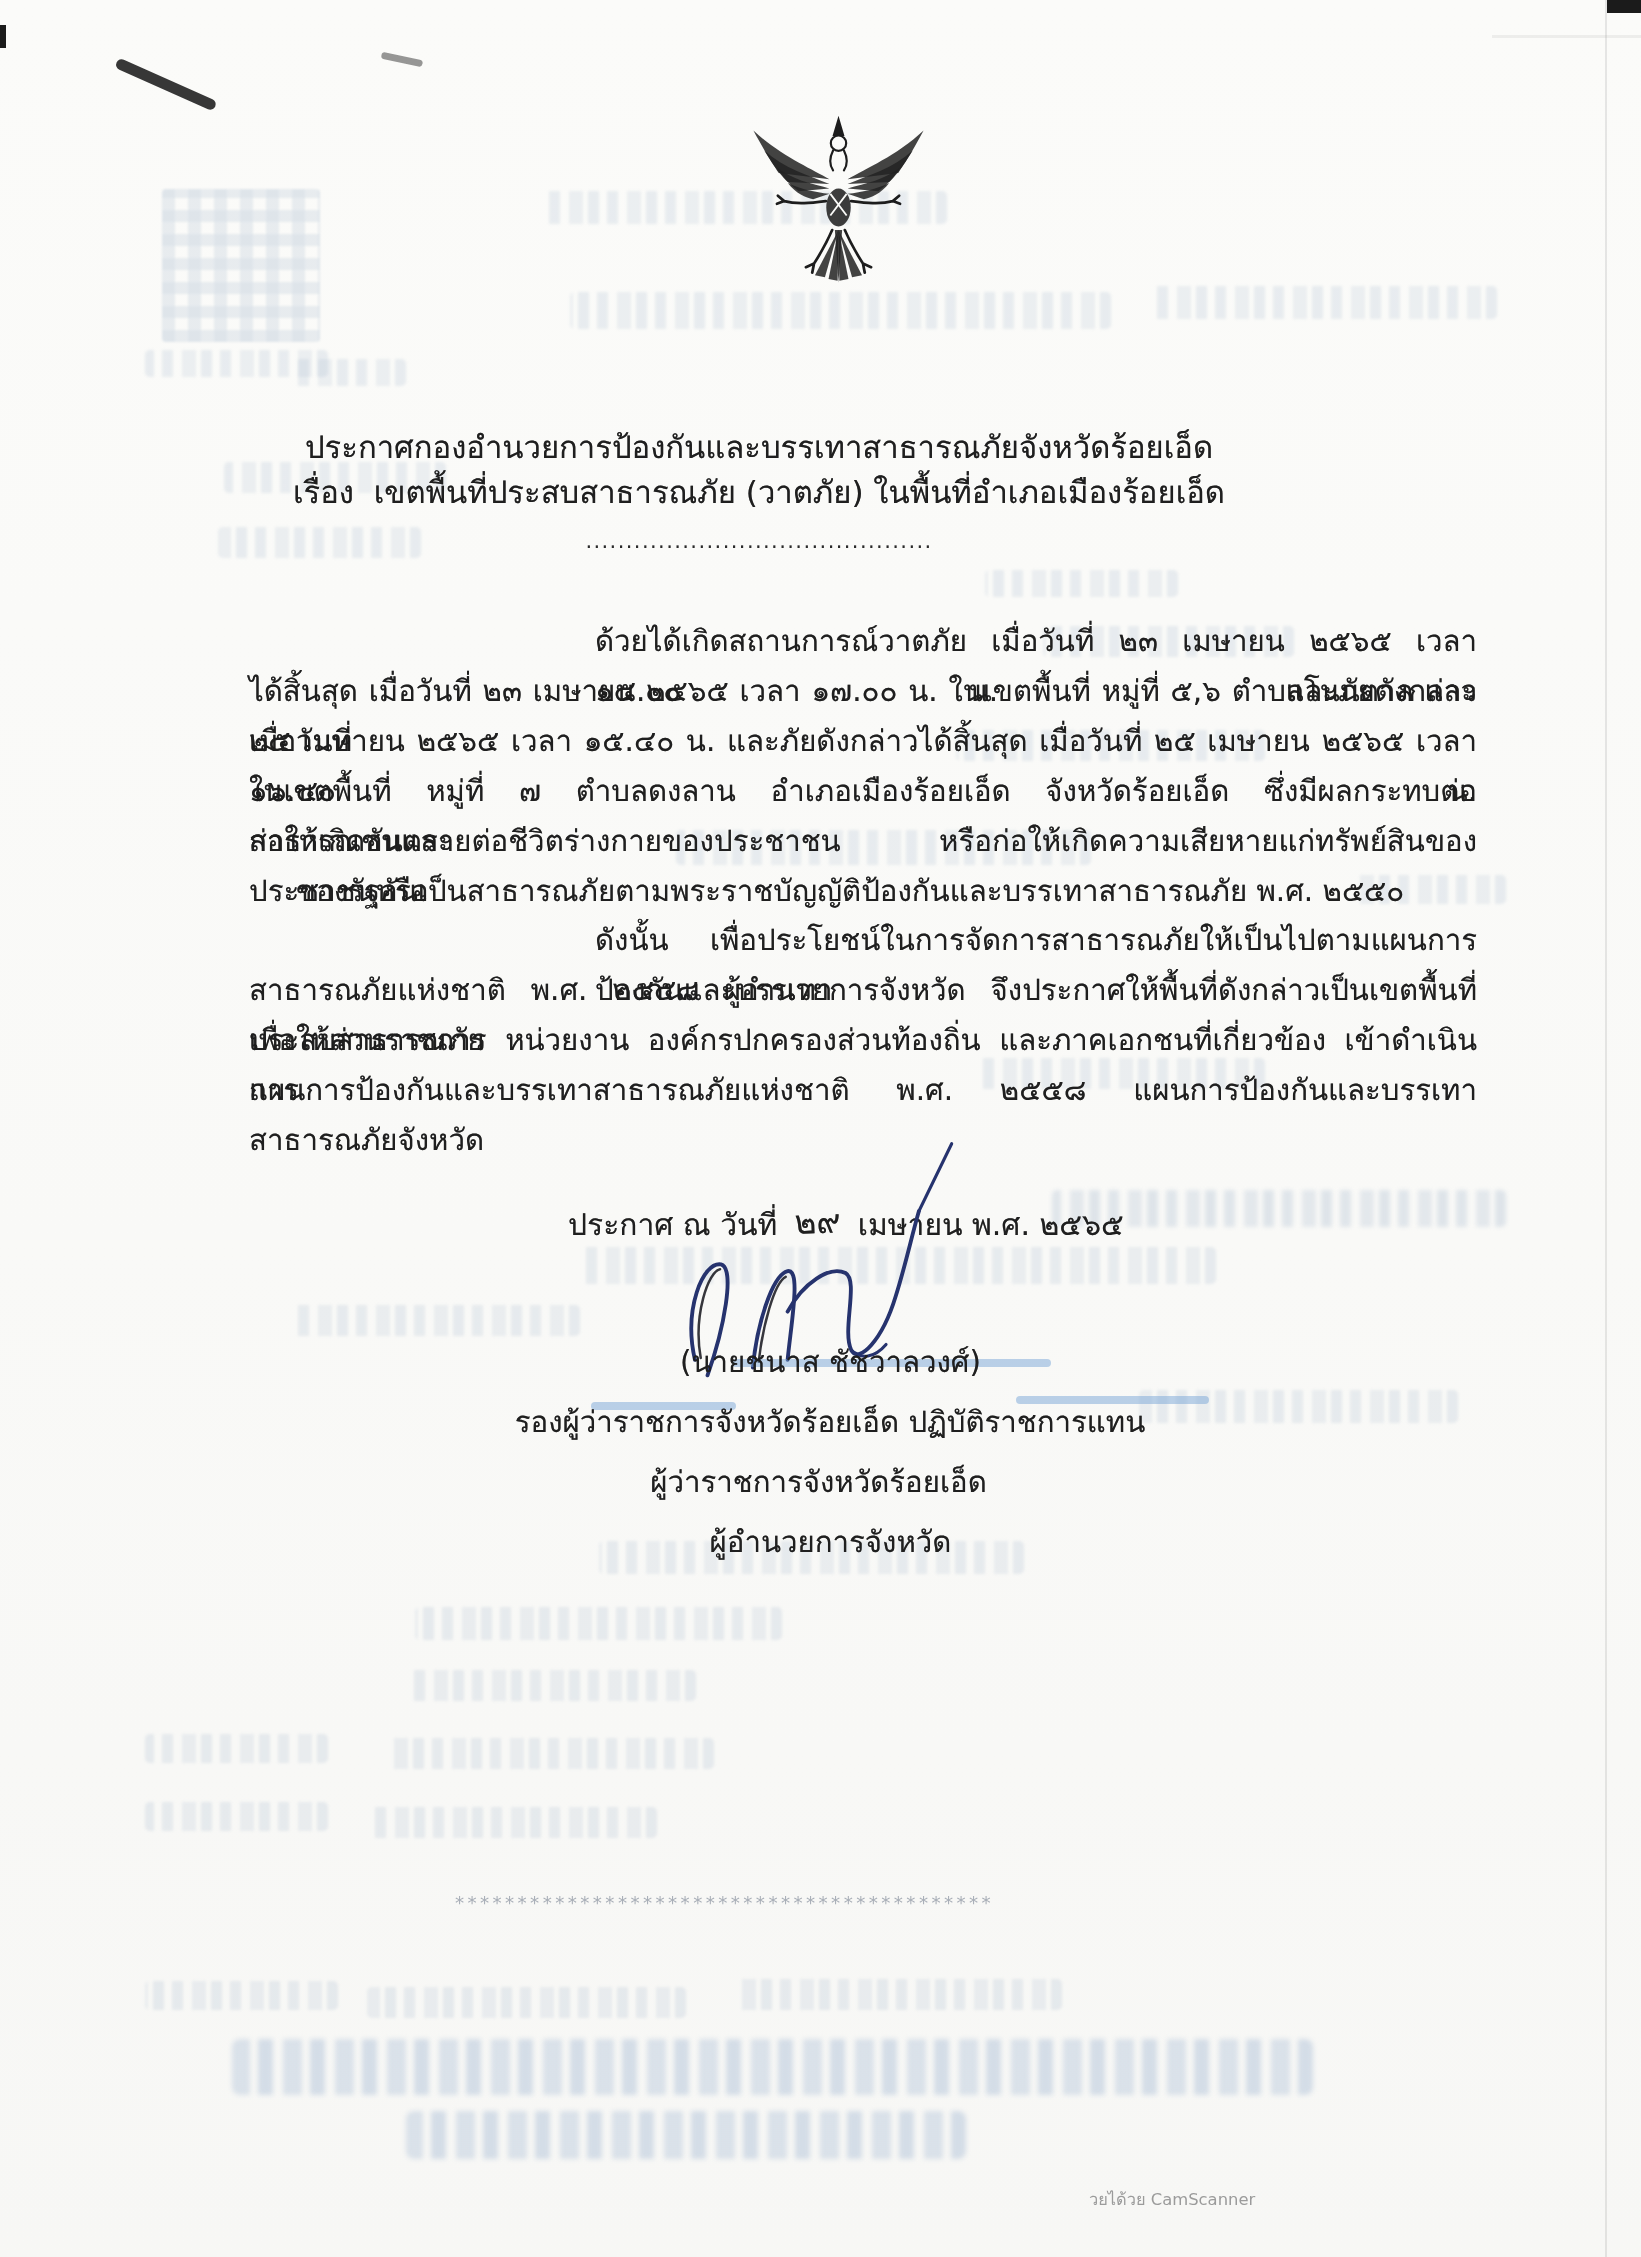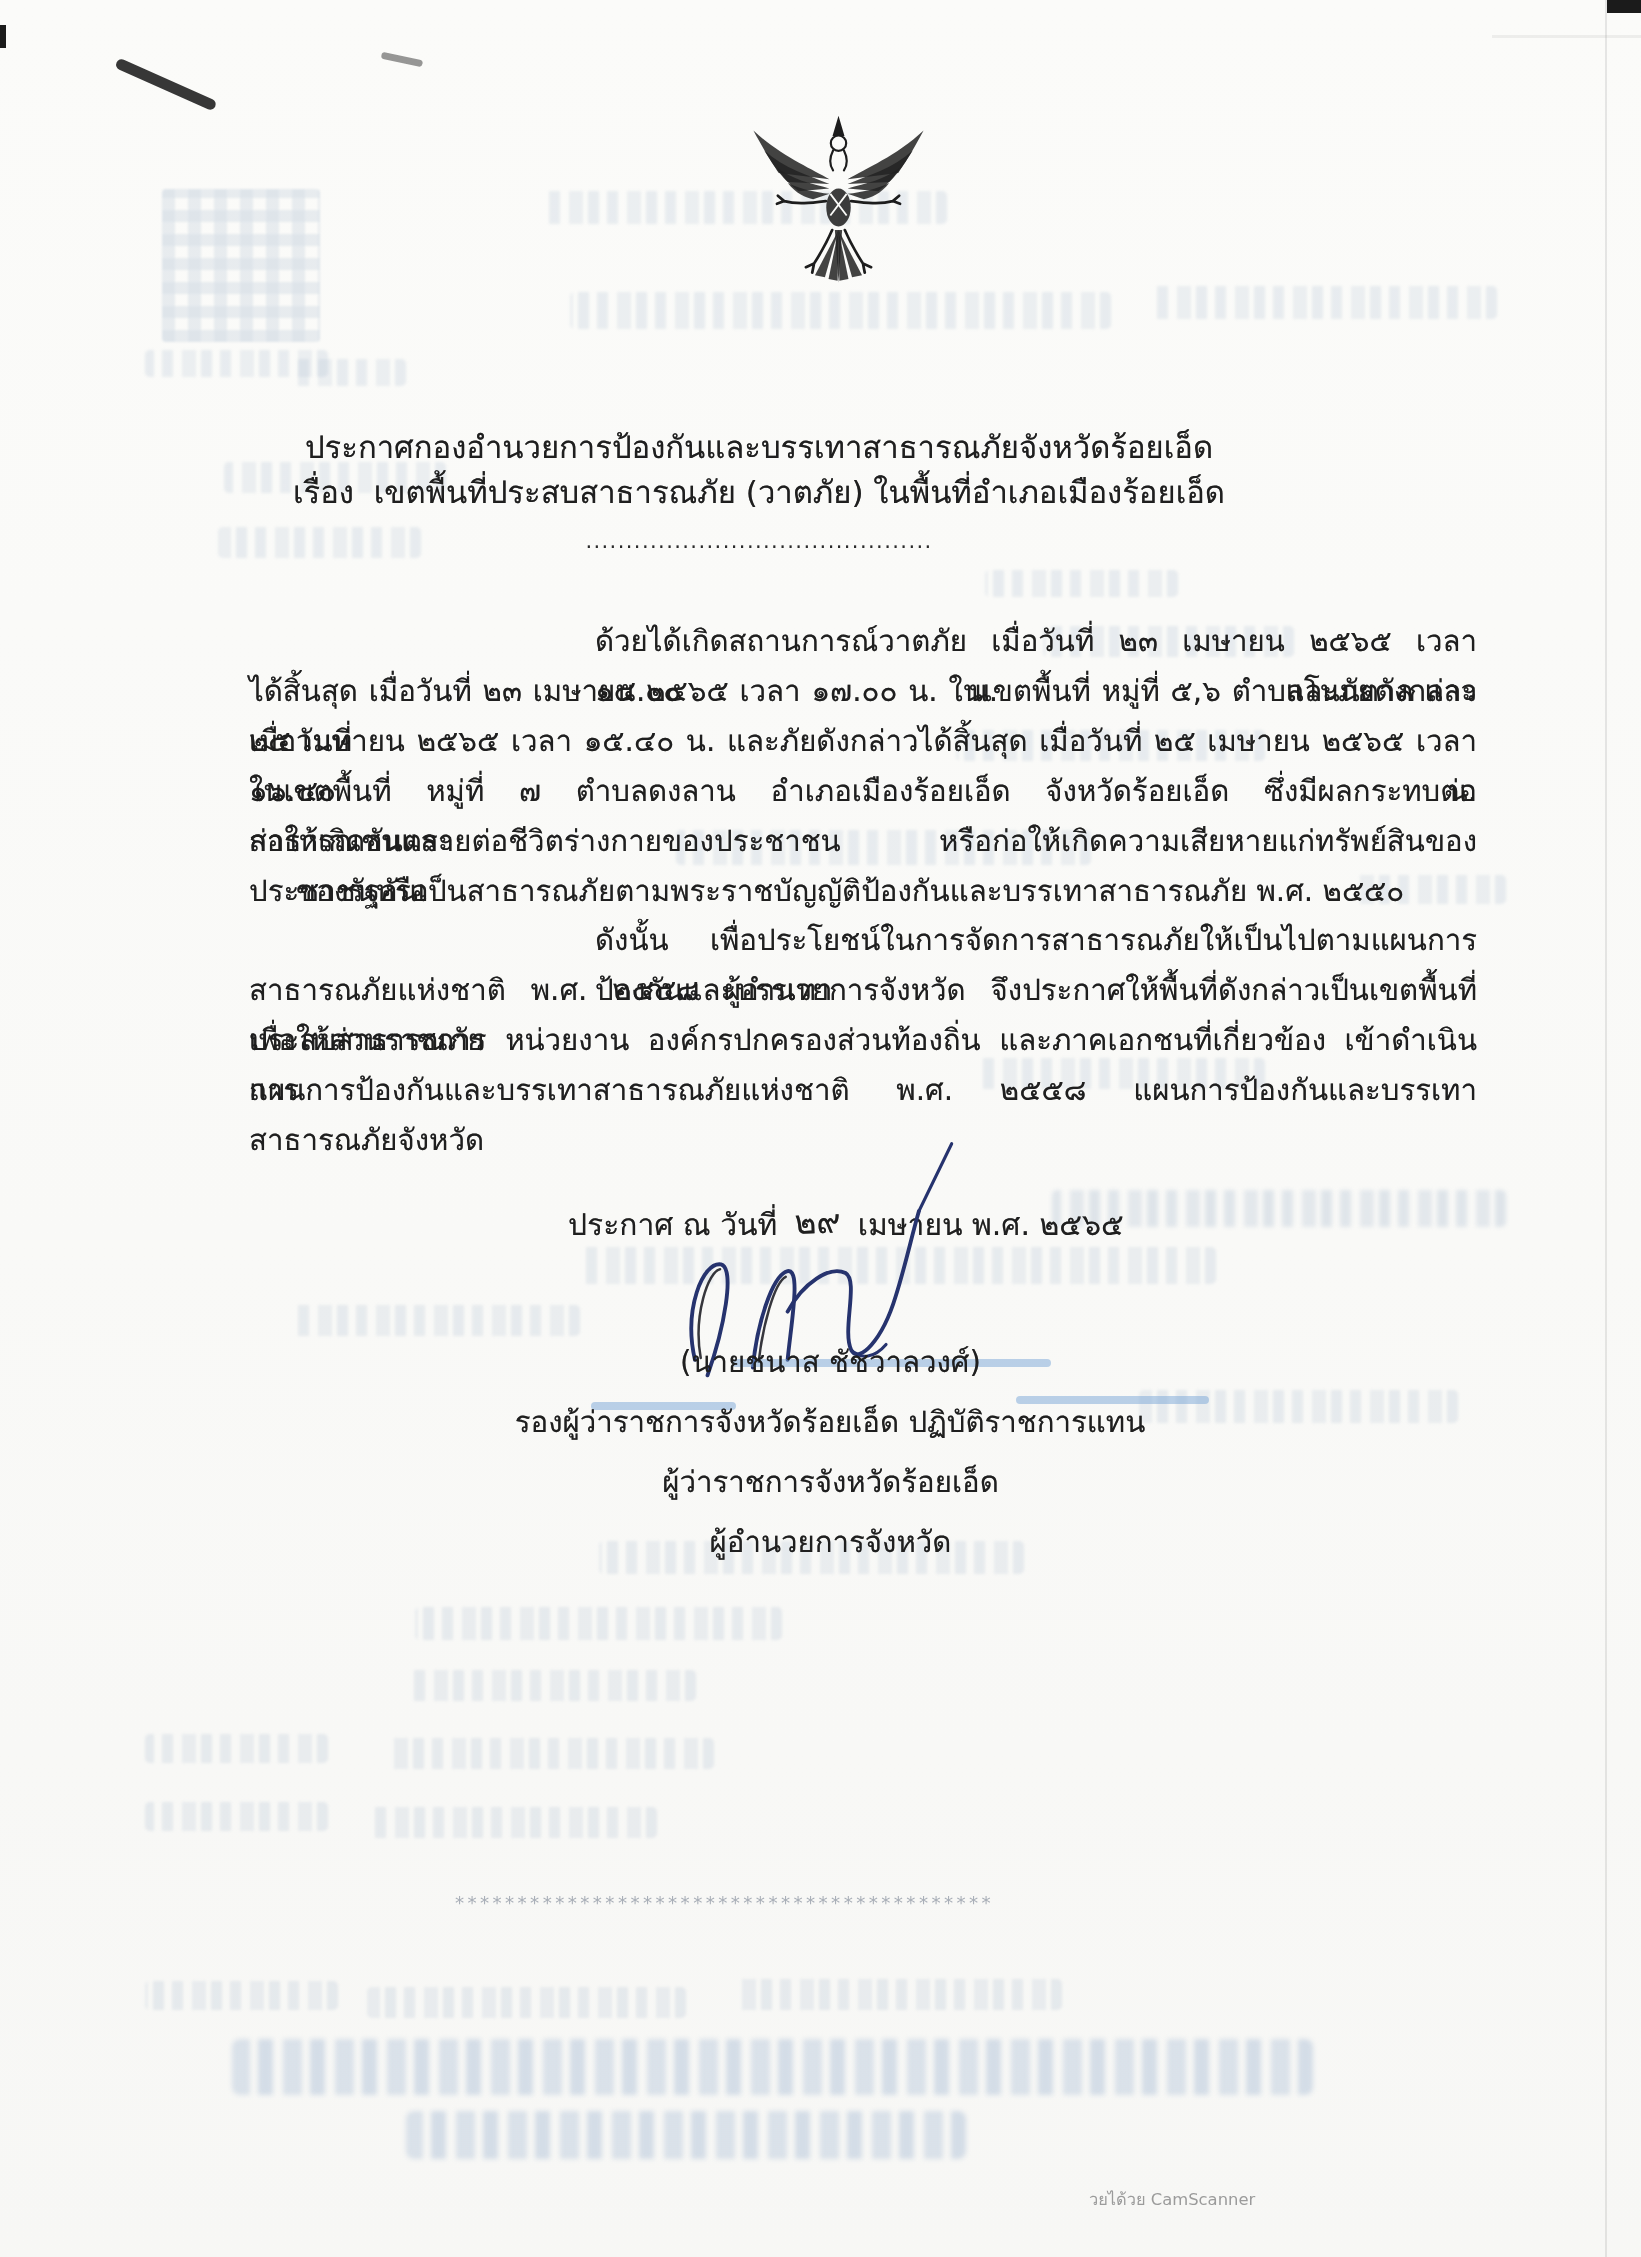--- a/index.html
+++ b/index.html
@@ -183,21 +183,21 @@
       </g>
     </svg>
   </div>
 
   <div class="streak" style="left:732px;top:1359px;width:319px;"></div>
   <div class="streak" style="left:591px;top:1402px;width:145px;"></div>
   <div class="streak" style="left:1016px;top:1396px;width:193px;"></div>
 
   <div class="sigblock-line" style="left:512px;top:1338px;width:637px;">(นายชนาส ชัชวาลวงศ์)</div>
   <div class="sigblock-line" style="left:415px;top:1398px;width:830px;">รองผู้ว่าราชการจังหวัดร้อยเอ็ด ปฏิบัติราชการแทน</div>
-  <div class="sigblock-line" style="left:512px;top:1458px;width:637px;">ผู้ว่าราชการจังหวัดร้อยเอ็ด</div>
+  <div class="sigblock-line" style="left:500px;top:1458px;width:637px;">ผู้ว่าราชการจังหวัดร้อยเอ็ด</div>
   <div class="sigblock-line" style="left:512px;top:1518px;width:637px;">ผู้อำนวยการจังหวัด</div>
 
   <div class="stars">*******************************************</div>
 
   <div class="scan-credit">วยได้วย CamScanner</div>
 
 </div>
 
 
 </body></html>

